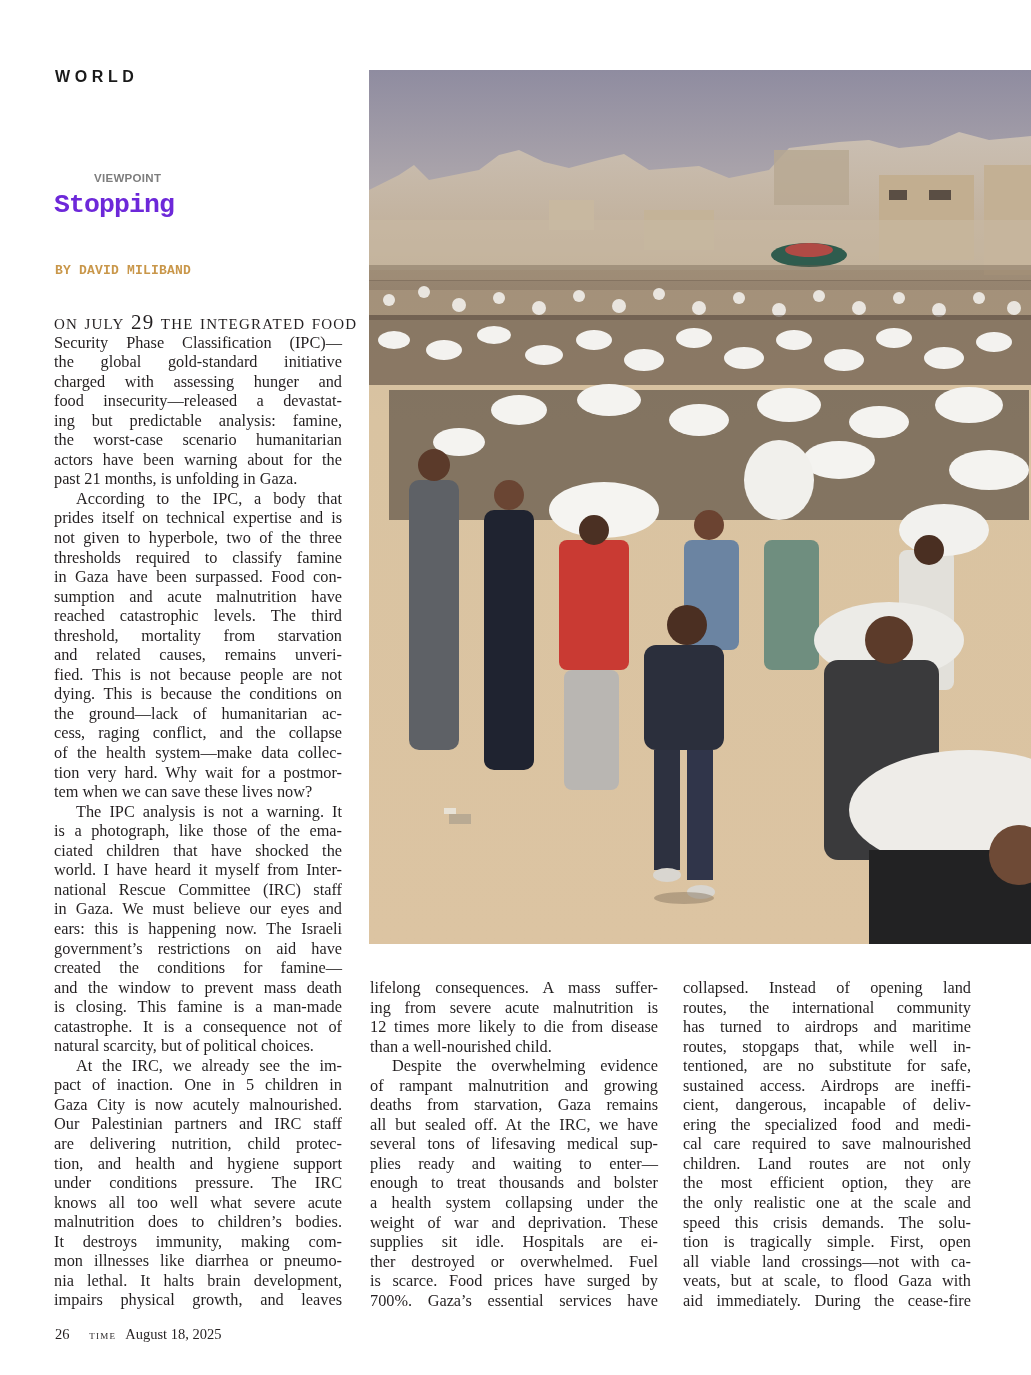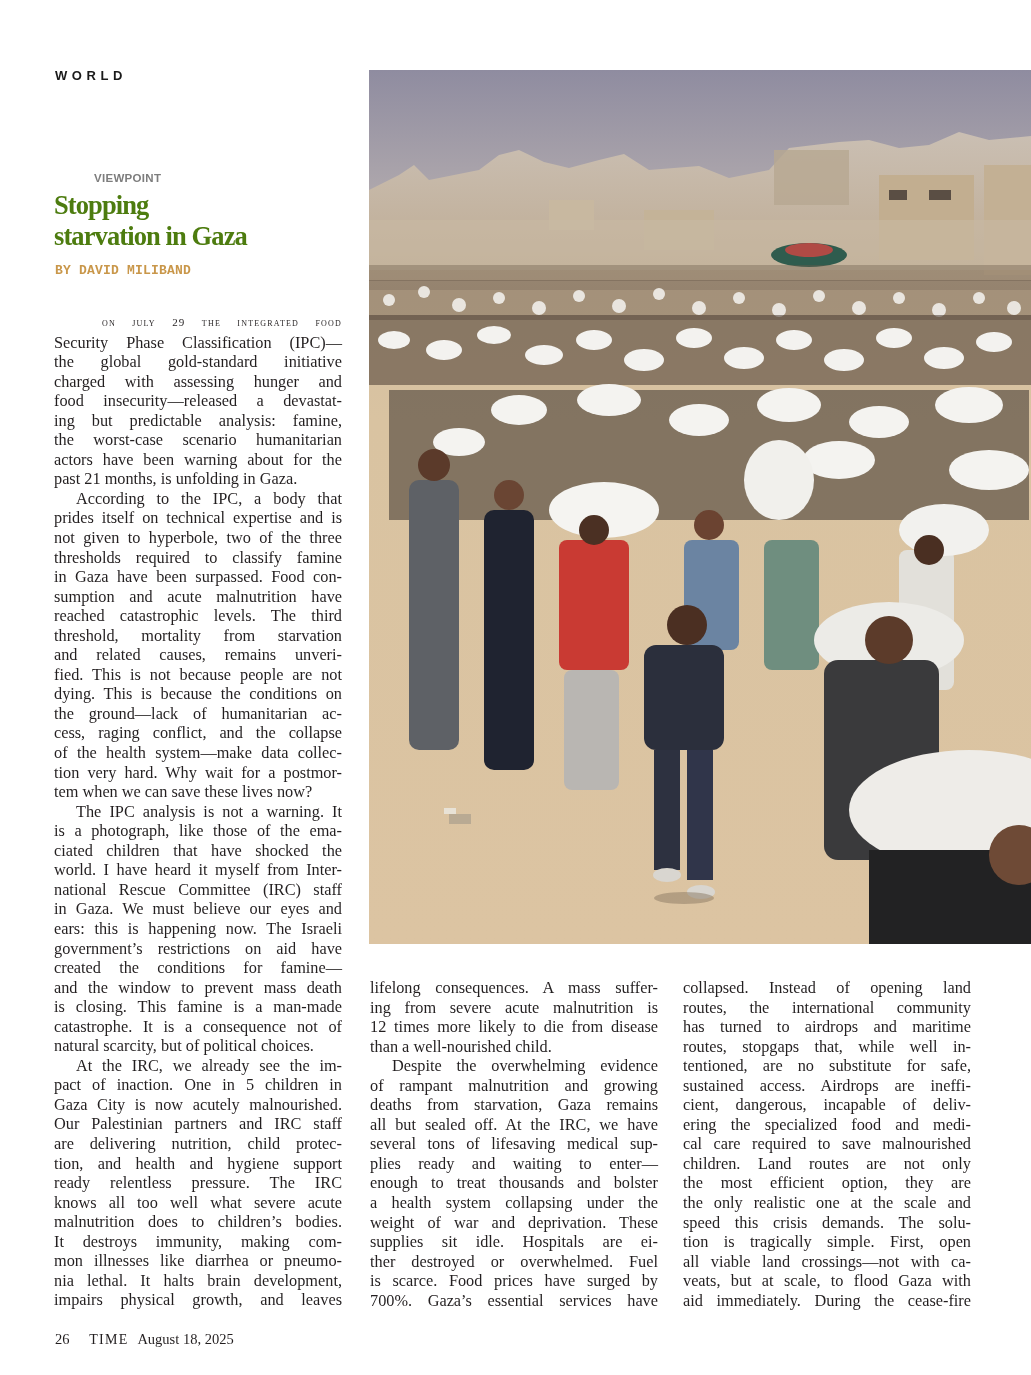--- a/index.html
+++ b/index.html
@@ -1,46 +1,45 @@
 <!DOCTYPE html>
 <html><head>
 <meta charset="utf-8">
 <style>
   html, body { margin:0; padding:0; background:#ffffff; }
   body { width:1031px; height:1375px; position:relative; overflow:hidden; font-family:"DejaVu Serif", "Liberation Serif", serif; color:#231f20; }
-  .section-label { position:absolute; left:55px; top:68px; font-family:"Liberation Sans", sans-serif; font-weight:bold; font-size:13px; letter-spacing:4.6px; color:#1a1a1a; }
+  .section-label { position:absolute; left:55px; top:68px; font-family:"Liberation Sans", sans-serif; font-weight:bold; font-size:16px; letter-spacing:4.6px; color:#1a1a1a; }
   .kicker { position:absolute; left:55px; top:172px; font-family:"Liberation Sans", sans-serif; font-weight:bold; font-size:11.5px; color:#7d7d7d; letter-spacing:0.3px;margin-left:39px; }
-  .headline { position:absolute; left:54px; top:190px; width:300px; font-family:Liberation Serif, serif; font-weight:bold; font-size:26.5px; line-height:31px; color:#4d7c0f; letter-spacing:-0.9px; margin:0; }
+  .headline { position:absolute; left:54px; top:190px; width:300px; font-family:Liberation Mono, monospace; font-weight:bold; font-size:26.5px; line-height:31px; color:#6d28d9; letter-spacing:-0.9px; margin:0; }
   .byline { position:absolute; left:55px; top:263px; font-family:Liberation Mono, monospace; font-weight:bold; font-size:13px; color:#c9974a; letter-spacing:0.2px; }
 
   .col { position:absolute; font-family:"Liberation Serif", serif; font-size:16.3px; line-height:19.55px; text-align:justify; color:#231f20; hyphens:manual; }
   .col1 { left:54px; top:313px; width:288px; }
   .col2 { left:370px; top:978px; width:288px; }
   .col3 { left:683px; top:978px; width:288px; }
-  .smallcaps { font-variant:small-caps; text-transform:lowercase; letter-spacing:1.2px; font-size:11px;margin-left:48px; }
+  .smallcaps { font-variant:small-caps; text-transform:lowercase; letter-spacing:1.2px; font-size:21px; }
   .col .line { display:block; text-align:justify; text-align-last:justify; height:19.55px; white-space:nowrap; overflow:visible; }
   .col .line.last { text-align-last:left; }
 
   .photo { position:absolute; left:369px; top:70px; width:662px; height:874px; overflow:hidden; background:#d9c6a8; }
   .photo svg { display:block; }
 
   .folio { position:absolute; left:55px; top:1326px; font-family:"Liberation Serif", serif; font-size:14.5px; color:#231f20; }
   .folio .pg { margin-right:16px; }
-  .folio .mag { font-variant:small-caps; text-transform:lowercase; letter-spacing:1.3px; margin-right:6px; font-size:20px; }
+  .folio .mag { font-variant:small-caps; text-transform:lowercase; letter-spacing:1.3px; margin-right:6px; font-size:13px; }
 </style>
 </head>
 <body>
 
 <div class="section-label">WORLD</div>
 
 <div class="kicker">VIEWPOINT</div>
 
 <h1 class="headline">
   <span>Stopping</span><br>
-  <span>starvation in Gaza</span>
 </h1>
 
 <div class="byline">BY DAVID MILIBAND</div>
 
 <div class="col col1">
     <span class="line smallcaps">ON JULY 29 THE INTEGRATED FOOD</span>
     <span class="line">Security Phase Classification (IPC)—</span>
     <span class="line">the global gold-standard initiative</span>
     <span class="line">charged with assessing hunger and</span>
     <span class="line">food insecurity—released a devastat-</span>
@@ -76,21 +75,21 @@
     <span class="line">and the window to prevent mass death</span>
     <span class="line">is closing. This famine is a man-made</span>
     <span class="line">catastrophe. It is a consequence not of</span>
     <span class="line last last">natural scarcity, but of political choices.</span>
     <span class="line" style="padding-left: 22px;">At the IRC, we already see the im-</span>
     <span class="line">pact of inaction. One in 5 children in</span>
     <span class="line">Gaza City is now acutely malnourished.</span>
     <span class="line">Our Palestinian partners and IRC staff</span>
     <span class="line">are delivering nutrition, child protec-</span>
     <span class="line">tion, and health and hygiene support</span>
-    <span class="line">ready relentless pressure. The IRC</span>
+    <span class="line">under conditions pressure. The IRC</span>
     <span class="line">knows all too well what severe acute</span>
     <span class="line">malnutrition does to children’s bodies.</span>
     <span class="line">It destroys immunity, making com-</span>
     <span class="line">mon illnesses like diarrhea or pneumo-</span>
     <span class="line">nia lethal. It halts brain development,</span>
     <span class="line">impairs physical growth, and leaves</span>
   </div>
 <div class="col col2">
     <span class="line">lifelong consequences. A mass suffer-</span>
     <span class="line">ing from severe acute malnutrition is</span>

